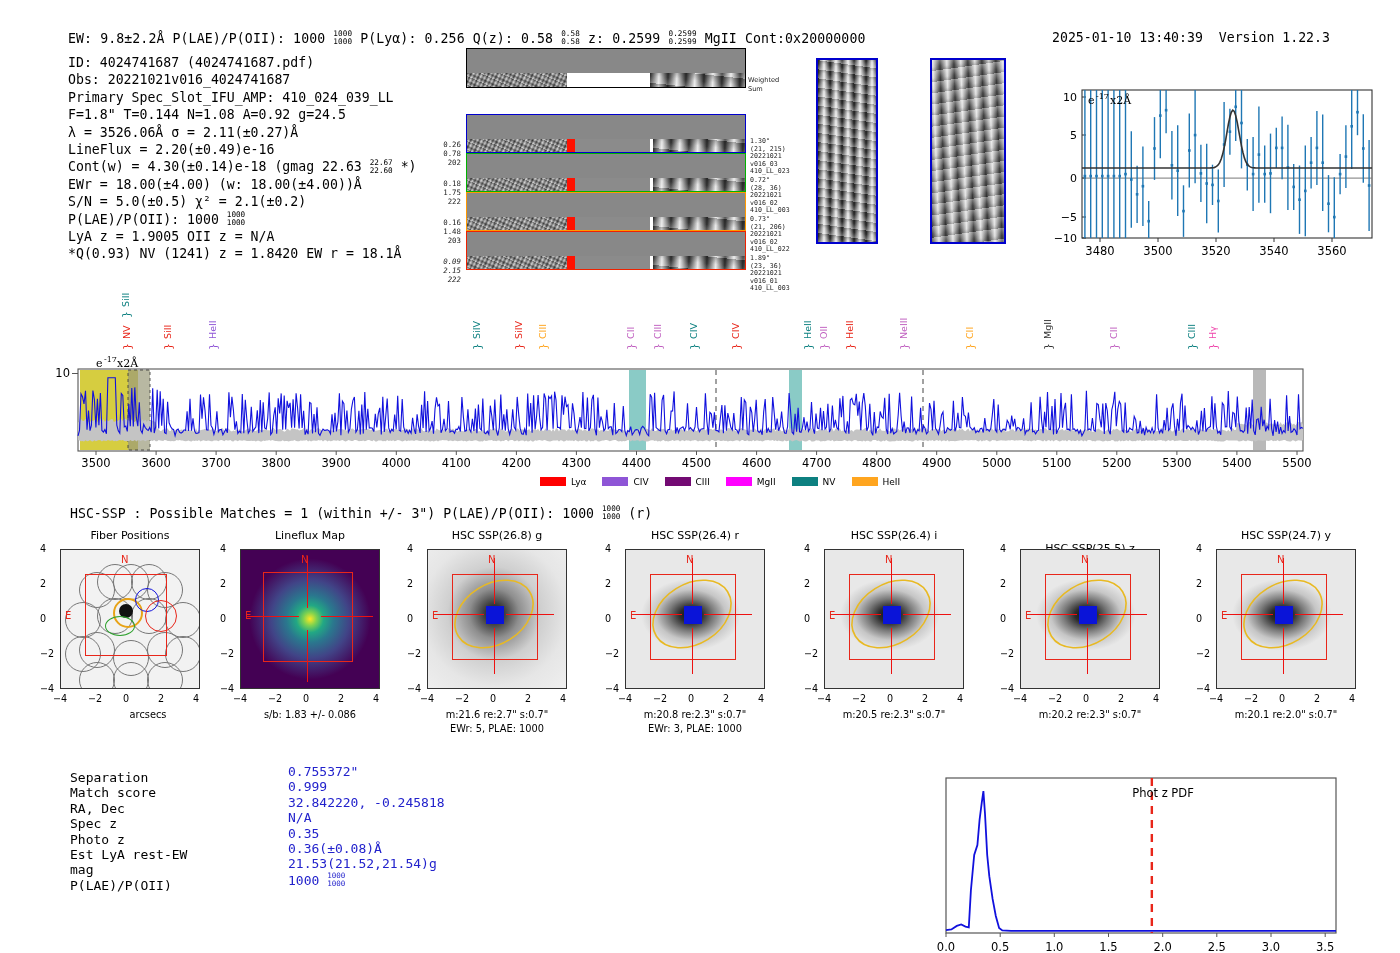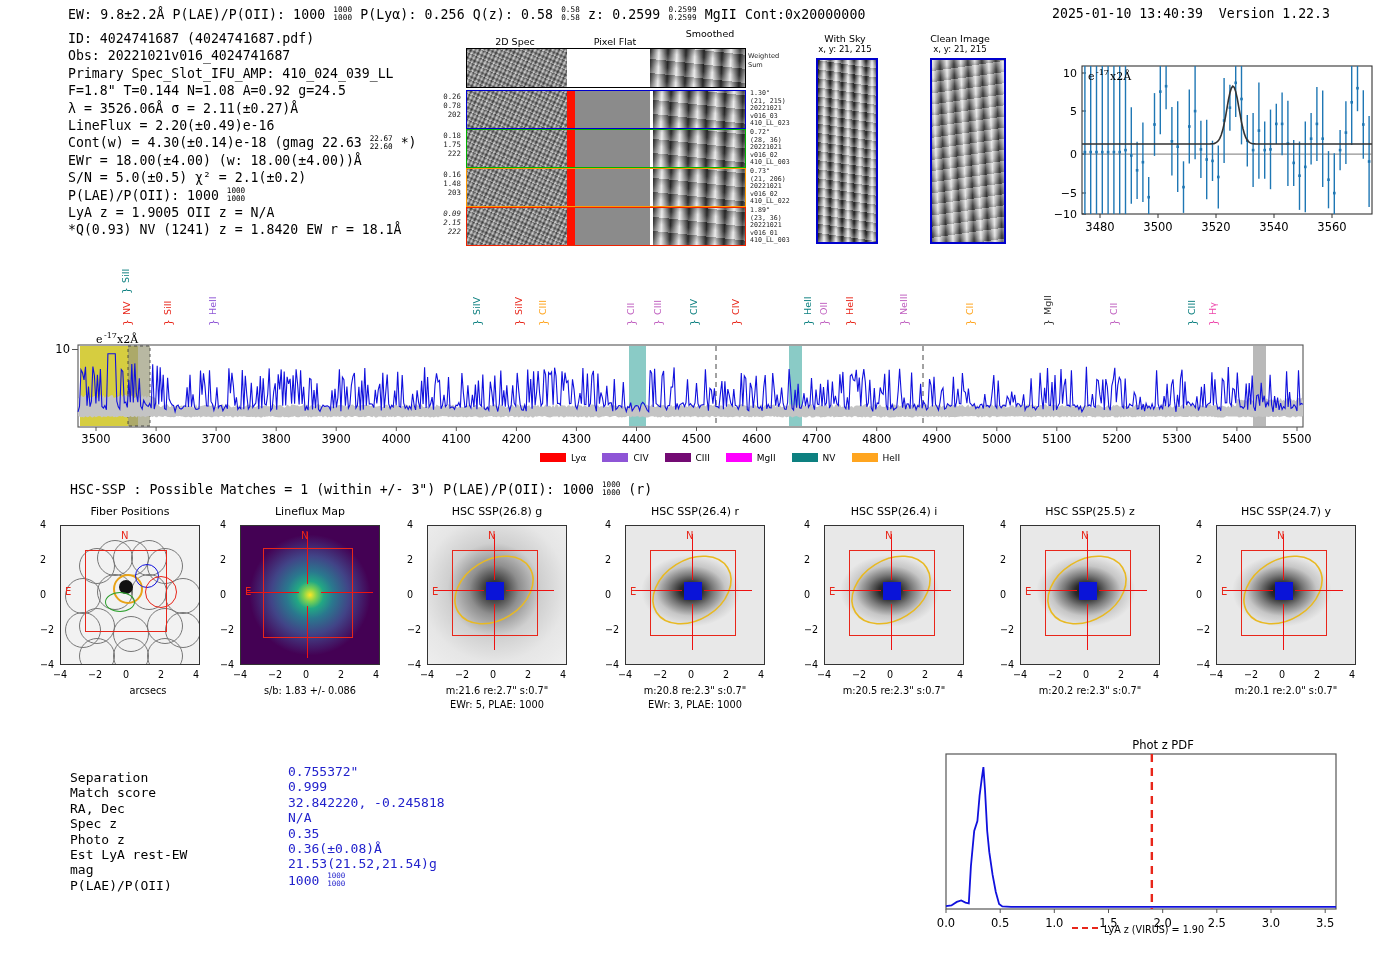--- a/index.html
+++ b/index.html
@@ -1,18 +1,18 @@
 <!DOCTYPE html>
 <html><head>
 <meta charset="utf-8">
 <style>
   html,body{margin:0;padding:0;background:#fff;}
   body{width:1400px;height:953px;position:relative;
        font-family:"DejaVu Sans Mono",monospace;color:#000;}
-  .abs{position:absolute;}
+  .abs{position:absolute;margin-top:24px;}
   .mono{font-family:"DejaVu Sans Mono",monospace;}
   .sans{font-family:"DejaVu Sans","Liberation Sans",sans-serif;}
   .nw{white-space:nowrap;}
   .fracstack{display:inline-block;vertical-align:-0.15em;font-size:.58em;
              line-height:1.02em;text-align:left;}
   
   #hdr-line{top:6px;left:68px;font-size:13.2px;letter-spacing:.1px;}
   #hdr-right{top:6px;left:1052px;font-size:13.2px;}
   #info-block{top:30px;left:68px;font-size:13.2px;line-height:17.4px;}
   
@@ -645,21 +645,21 @@
     <div class="axnum" style="left:804px;top:119px;">−2</div>
     <div class="axnum" style="left:804px;top:84px;">0</div>
     <div class="axnum" style="left:804px;top:49px;">2</div>
     <div class="axnum" style="left:804px;top:14px;">4</div>
     <div class="axnum" style="left:817px;top:164px;">−4</div>
     <div class="axnum" style="left:852px;top:164px;">−2</div>
     <div class="axnum" style="left:887px;top:164px;">0</div>
     <div class="axnum" style="left:922px;top:164px;">2</div>
     <div class="axnum" style="left:957px;top:164px;">4</div>
     <div class="capt" style="left:799px;top:180px;">m:20.5  re:2.3"  s:0.7"</div>
-    <div class="cutlabel sans" style="left:995px;top:0px;">HSC SSP(25.5) z</div>
+    <div class="cutlabel sans" style="left:995px;top:13px;">HSC SSP(25.5) z</div>
     <div class="cut" style="left:1020px;top:20px;">
       <div class="grayfield2" style="position:absolute;inset:0;"></div>
       <svg style="position:absolute;inset:0" width="138" height="138">
         <ellipse cx="66" cy="64" rx="42" ry="30" transform="rotate(-32 66 64)" fill="none" stroke="#e8b923" stroke-width="1.6"></ellipse>
       </svg>
       <div class="redbox" style="left:24px;top:24px;width:86px;height:86px;"></div>
       <div class="bluebox" style="left:58px;top:56px;width:16px;height:16px;"></div>
       <div class="redcross" style="left:66px;top:8px;width:1.3px;height:46px;"></div>
       <div class="redcross" style="left:66px;top:78px;width:1.3px;height:46px;"></div>
       <div class="redcross" style="left:8px;top:64px;width:48px;height:1.3px;"></div>

